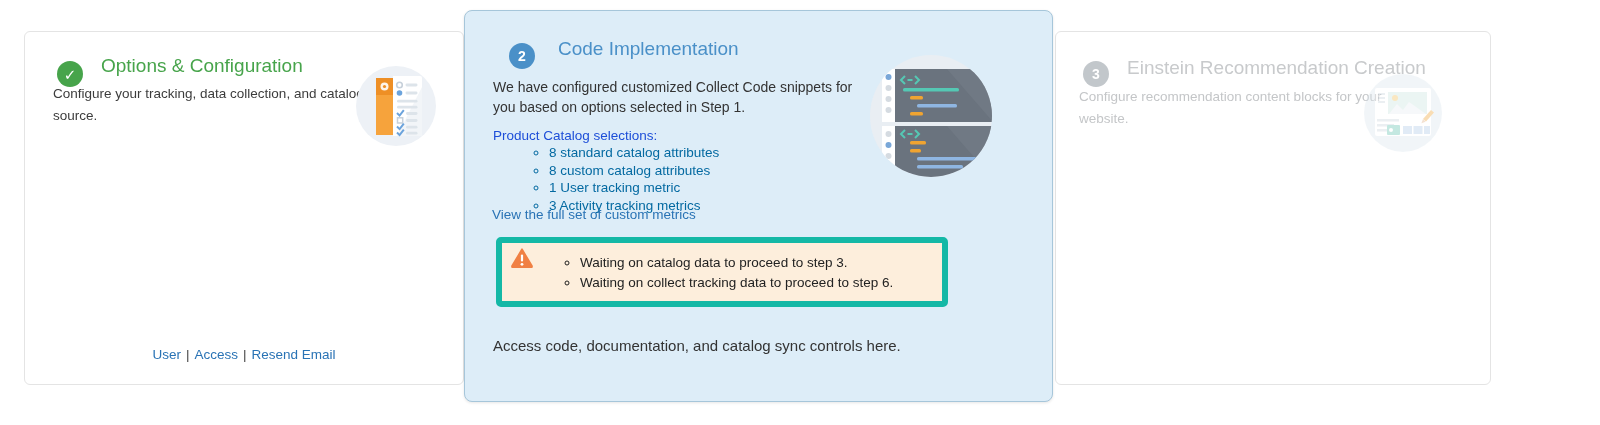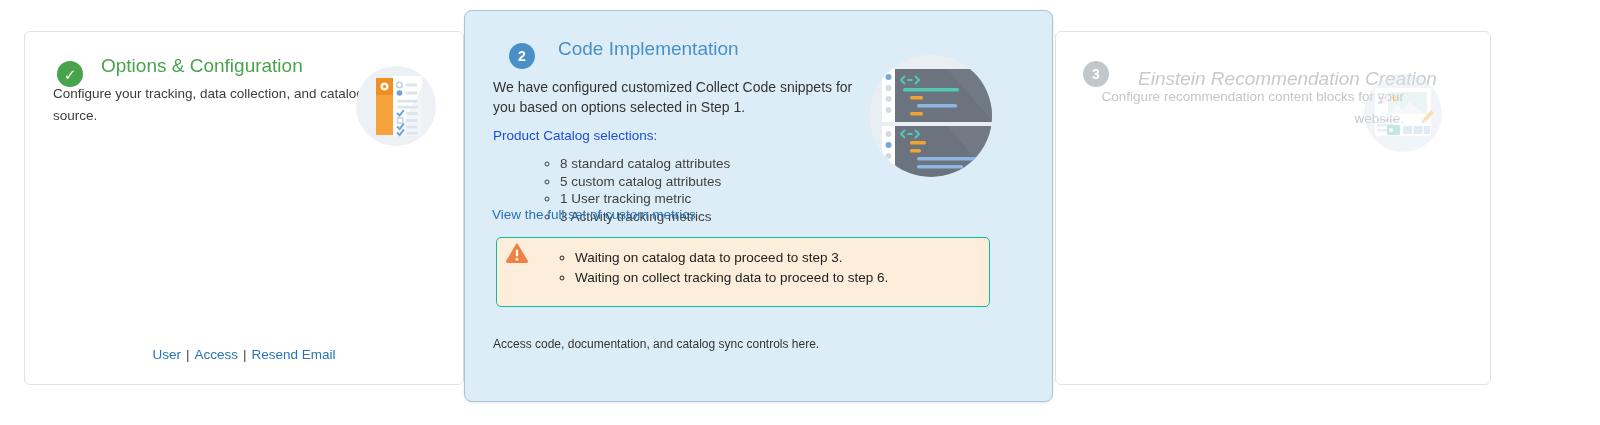--- a/index.html
+++ b/index.html
@@ -29,30 +29,30 @@
   .desc{position:absolute;font-size:13.5px;line-height:22px;color:#3c3c3c;margin:0;}
   .desc-gray{color:#c4c6c8;}
 
   a.lnk{color:#2973b5;text-decoration:none;font-size:13.5px;cursor:pointer;}
   .sep{color:#444;font-size:13.5px;margin:0 5px;}
   .links-row{position:absolute;left:0;right:0;text-align:center;white-space:nowrap;}
 
   
   .p-intro{position:absolute;left:28px;top:66px;width:385px;font-size:14px;line-height:20px;color:#333;margin:0;}
   .p-cat-head{position:absolute;left:28px;top:117px;font-size:13.5px;color:#1d4ed8;margin:0;}
-  .p-cat-list{position:absolute;left:36px;top:133px;margin:11px;padding:0 0 0 48px;list-style:circle;
-    font-size:13.5px;line-height:17.5px;color:#404040;}
+  .p-cat-list{position:absolute;left:36px;top:133px;margin:0;padding:0 0 0 48px;list-style:circle;
+    font-size:13.5px;line-height:17.5px;color:#0369a1;}
   .p-metrics-link{position:absolute;left:27px;top:196px;}
 
-  .warn-box{position:absolute;left:31px;top:226px;width:494px;height:70px;background:#fdeedc;
-    border:1px solid #14b8a6;border-radius:5px;box-sizing:border-box;}
+  .warn-box{position:absolute;left:31px;top:226px;width:452px;height:70px;background:#fdeedc;
+    border:6px solid #14b8a6;border-radius:5px;box-sizing:border-box;}
   .warn-icon{position:absolute;left:9px;top:5px;}
   .warn-list{margin:10px 0 0 0;padding:0 0 0 78px;list-style:circle;font-size:13.5px;line-height:20px;color:#222;}
 
-  .p-access{position:absolute;left:28px;top:326px;font-size:12px;color:#333;margin:0;}
+  .p-access{position:absolute;left:28px;top:326px;font-size:15px;color:#333;margin:0;}
   .p-links{top:352px;}
 
   .card-links{top:313px;}
 
   .icon-abs{position:absolute;}
   .faded{opacity:.38;}
 </style>
 </head>
 <body>
 
@@ -91,22 +91,22 @@
 
     <div class="links-row card-links">
       <a class="lnk">User</a><span class="sep">|</span><a class="lnk">Access</a><span class="sep">|</span><a class="lnk">Resend Email</a>
     </div>
   </div>
 
   <div class="card card-right">
     <div class="step-badge badge-gray" style="left:27px;top:29px;">
       <span>3</span>
     </div>
-    <h2 class="title title-gray" style="left:70px;top:24px;margin:12px;font-weight:normal;font-style:italic;">Einstein Recommendation Creation</h2>
-    <p class="desc desc-gray" style="left:23px;top:54px;width:325px;text-align:right;">Configure recommendation content blocks for your website.</p>
+    <h2 class="title title-gray" style="left:70px;top:24px;margin:1px;font-weight:normal;">Einstein Recommendation Creation</h2>
+    <p class="desc desc-gray" style="left:23px;top:54px;width:325px;">Configure recommendation content blocks for your website.</p>
 
     <svg class="icon-abs faded" style="left:307px;top:41px;" width="80" height="80" viewBox="0 0 80 80">
       <circle cx="40" cy="40" r="39" fill="#dde7ee"></circle>
       <rect x="12" y="15" width="56" height="48" rx="2" fill="#ffffff"></rect>
       <rect x="15" y="20" width="7" height="2" fill="#cdd6de"></rect>
       <rect x="15" y="24" width="7" height="2" fill="#cdd6de"></rect>
       <rect x="15" y="28" width="7" height="2" fill="#cdd6de"></rect>
       <rect x="25" y="19" width="39" height="22" fill="#cde7e1"></rect>
       <circle cx="32" cy="25" r="3" fill="#f2c15e"></circle>
       <polygon points="26,41 34,31 40,37 46,29 63,41" fill="#e9eff3"></polygon>
@@ -127,21 +127,21 @@
     <div class="step-badge badge-blue" style="left:44px;top:32px;">
       <span>2</span>
     </div>
     <h2 class="title title-blue" style="left:93px;top:27px;margin:0;font-weight:normal;">Code Implementation</h2>
 
     <p class="p-intro">We have configured customized Collect Code snippets for you based on options selected in Step 1.</p>
 
     <p class="p-cat-head">Product Catalog selections:</p>
     <ul class="p-cat-list">
       <li>8 standard catalog attributes</li>
-      <li>5 custom catalog attributes</li>
+      <li>8 custom catalog attributes</li>
       <li>1 User tracking metric</li>
       <li>3 Activity tracking metrics</li>
     </ul>
     <a class="lnk p-metrics-link">View the full set of custom metrics</a>
 
     <div class="warn-box">
       <svg class="warn-icon" width="22" height="20" viewBox="0 0 22 20">
         <path d="M11 1.2 L21 18 a1.6 1.6 0 0 1 -1.4 2 H2.4 A1.6 1.6 0 0 1 1 18 Z" fill="#f08044" stroke="#f08044" stroke-width="1.6" stroke-linejoin="round"></path>
         <rect x="9.9" y="6.5" width="2.2" height="7" rx="1.1" fill="#ffffff"></rect>
         <circle cx="11" cy="16.3" r="1.4" fill="#ffffff"></circle>

